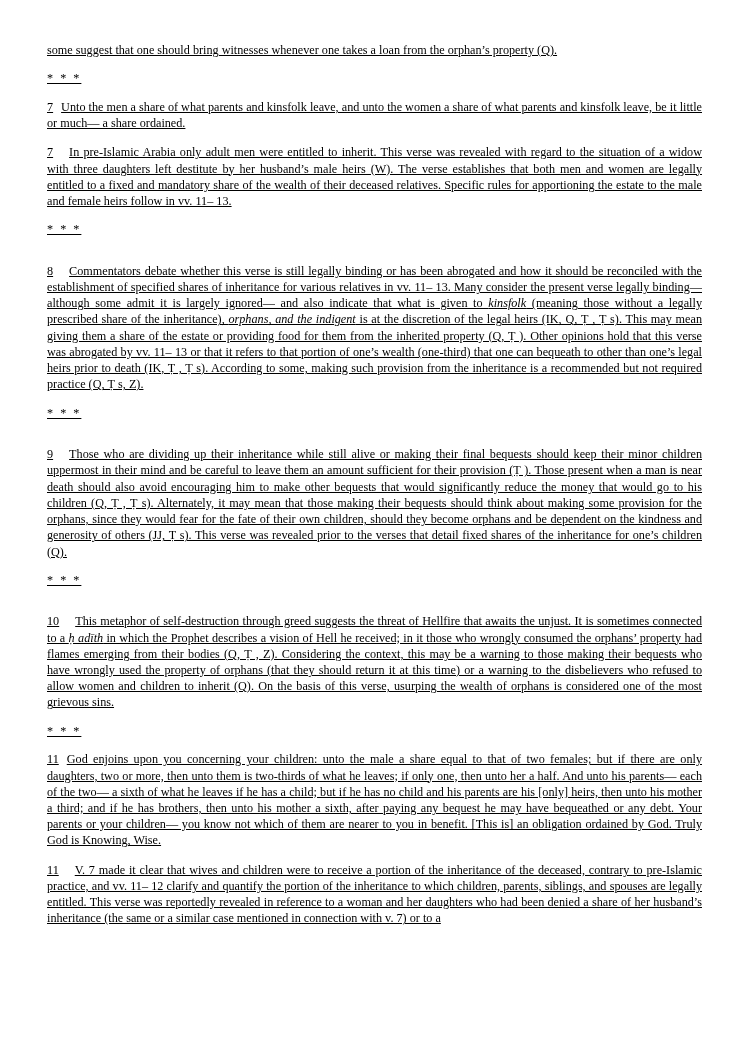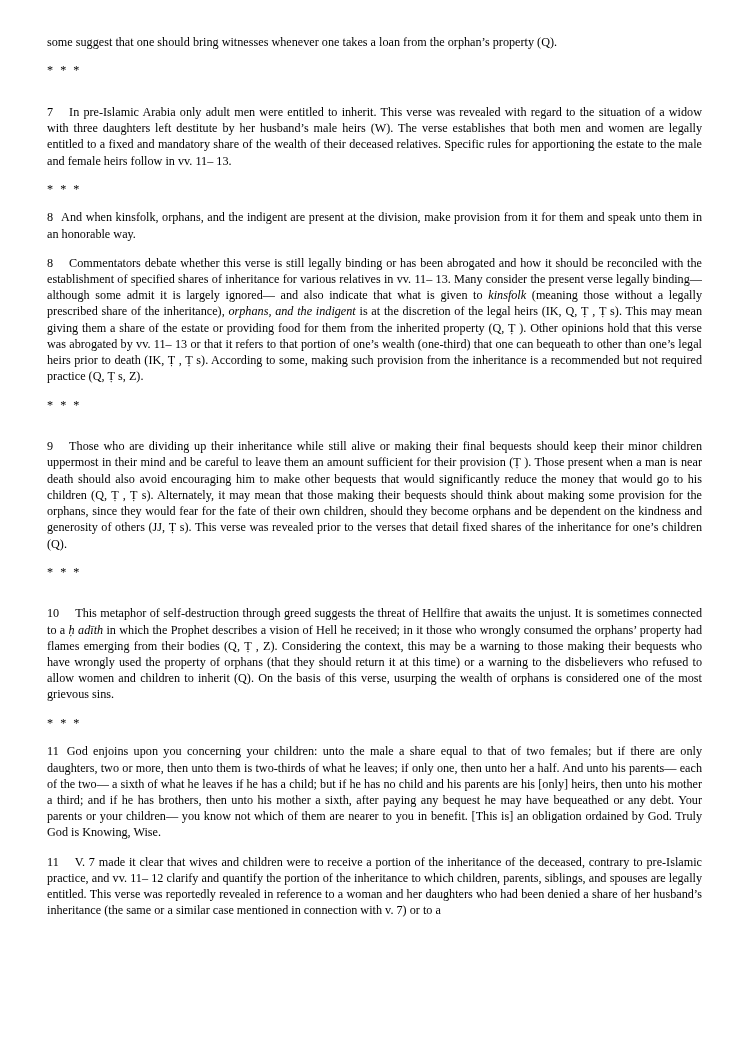--- a/index.html
+++ b/index.html
@@ -17,21 +17,22 @@
   .page {
     position: relative;
     width: 749px;
     height: 1061px;
     box-sizing: border-box;
     padding: 30px 36px 20px 36px;
     background: #ffffff;
   }
   .content {
     width: 655px;
-    margin: 4px auto;
+    margin: 12px auto;
+    text-decoration: underline;
   }
   p {
     margin: 0 0 0 0;
     font-size: 12.2px;
     line-height: 1.33;
     text-align: justify;
   }
   .verse {
     margin-top: 0;
     margin-bottom: 0;
@@ -69,30 +70,30 @@
 
 <div class="page">
   <div class="content">
 
     <p class="commentary"><span>some suggest that one should bring witnesses whenever one takes a loan from the orphan’s property (Q).</span></p>
 
     <div class="gap"></div>
     <p class="sep">* * *</p>
     <div class="gap"></div>
 
+    <p class="verse"><span class="num">7</span><span class="ind-sm"></span><span>Unto the men a share of what parents and kinsfolk leave, and unto the women a share of what parents and kinsfolk leave, be it little or much— a share ordained.</span></p>
 
     <div class="gap"></div>
 
     <p class="commentary"><span class="num">7</span><span class="ind"></span><span>In pre-Islamic Arabia only adult men were entitled to inherit. This verse was revealed with regard to the situation of a widow with three daughters left destitute by her husband’s male heirs (W). The verse establishes that both men and women are legally entitled to a fixed and mandatory share of the wealth of their deceased relatives. Specific rules for apportioning the estate to the male and female heirs follow in vv. 11– 13.</span></p>
 
     <div class="gap"></div>
     <p class="sep">* * *</p>
     <div class="gap"></div>
 
-    <p class="verse"><span class="num">8</span><span class="ind-sm"></span><span>And when kinsfolk, orphans, and the indigent are present at the division, make provision from it for them and speak unto them in an honorable way.</span></p>
 
     <div class="gap"></div>
 
     <p class="commentary"><span class="num">8</span><span class="ind"></span><span><span>Commentators debate whether this verse is still legally binding or has been abrogated and how it should be reconciled with the establishment of specified shares of inheritance for various relatives in vv. 11– 13. Many consider the present verse legally binding— although some admit it is largely ignored— and also indicate that what is given to </span><i>kinsfolk</i><span> (meaning those without a legally prescribed share of the inheritance), </span><i>orphans, and the indigent</i><span> is at the discretion of the legal heirs (IK, Q, Ṭ , Ṭ s). This may mean giving them a share of the estate or providing food for them from the inherited property (Q, Ṭ ). Other opinions hold that this verse was abrogated by vv. 11– 13 or that it refers to that portion of one’s wealth (one-third) that one can bequeath to other than one’s legal heirs prior to death (IK, Ṭ , Ṭ s). According to some, making such provision from the inheritance is a recommended but not required practice (Q, Ṭ s, Z).</span></span></p>
 
     <div class="gap"></div>
     <p class="sep">* * *</p>
     <div class="gap"></div>
 
 

